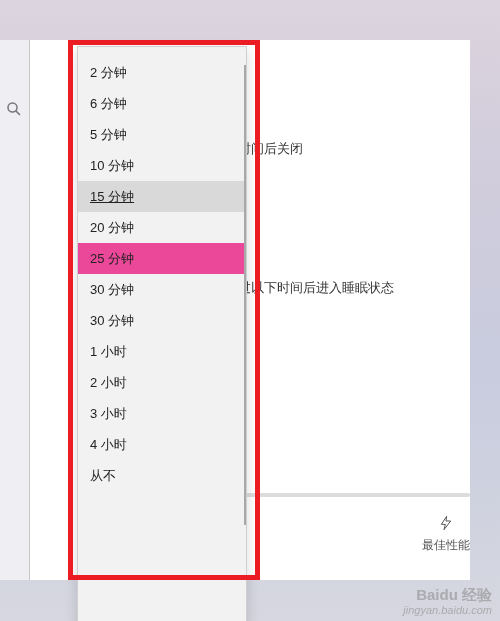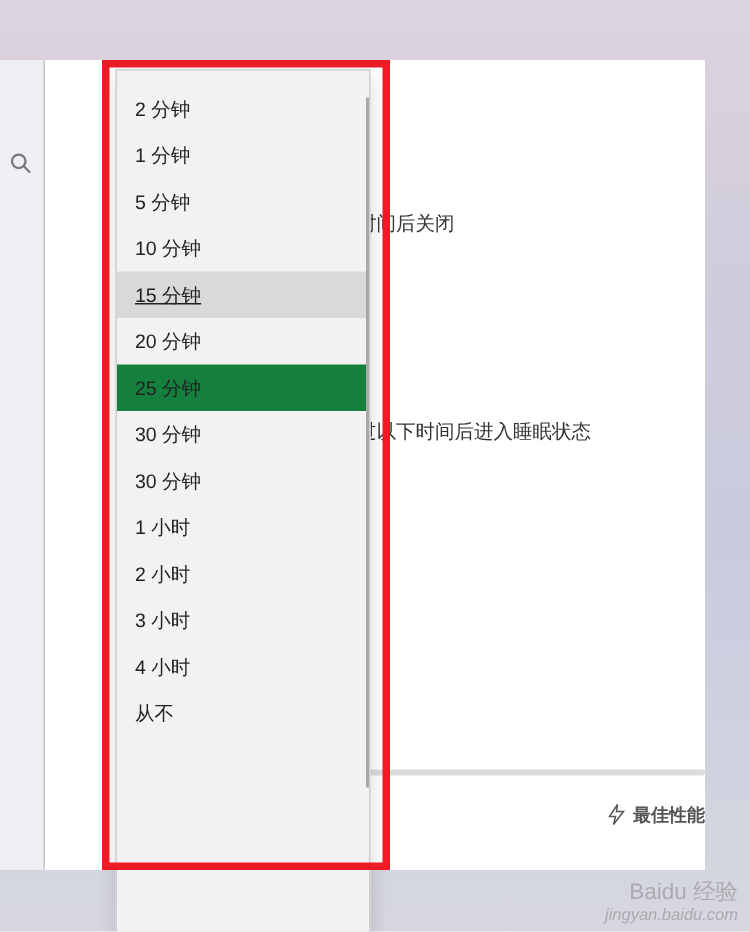--- a/index.html
+++ b/index.html
@@ -95,21 +95,21 @@
       padding-left: 12px;
       color: #222;
       font-size: 13px;
       cursor: default;
     }
     .dd-item.hover {
       background: #d9d9d9;
       text-decoration: underline;
     }
     .dd-item.selected {
-      background: #15803d;
+      background: #ec4899;
     }
     .dd-pad { height: 10px; }
 
     .slider-area {
       position: absolute;
       left: 48px;
       bottom: 26px;
       width: 392px;
     }
     .slider-track {
@@ -139,39 +139,38 @@
     }
     .slider-labels {
       display: flex;
       justify-content: space-between;
       margin-top: 18px;
       font-size: 12px;
       color: #555;
     }
     .slider-label {
       display: flex;
-      flex-direction: row;
-      align-items: flex-start;
+      flex-direction: column;
+      align-items: center;
       gap: 3px;
-      font-weight: bold;
     }
     .slider-label svg { width: 16px; height: 16px; }
 
     .watermark {
       position: absolute;
       right: 8px;
       bottom: 4px;
       color: #999;
       font-size: 11px;
       font-style: italic;
       text-align: right;
       line-height: 1.2;
       opacity: 0.7;
     }
-    .watermark-main { font-size: 15px; font-weight: normal; font-style: normal; }
+    .watermark-main { font-size: 15px; font-weight: bold; font-style: normal; }
   </style>
 </head>
 <body>
 
 <div class="left-bar">
   <span class="search-icon">
     <svg viewBox="0 0 24 24" fill="none" stroke="currentColor" stroke-width="2">
       <circle cx="10" cy="10" r="6"></circle>
         <line x1="20" y1="20" x2="14.5" y2="14.5"></line>
     </svg>
@@ -184,21 +183,21 @@
     <span>下时间后关闭</span>
   </div>
 
   <div class="context-label-2">
     <span>经过以下时间后进入睡眠状态</span>
   </div>
 
   <div class="dropdown">
     <div class="dd-pad"></div>
     <div class="dd-item">2 分钟</div>
-    <div class="dd-item">1 分钟</div>
+    <div class="dd-item">6 分钟</div>
     <div class="dd-item">5 分钟</div>
     <div class="dd-item">10 分钟</div>
     <div class="dd-item hover">15 分钟</div>
     <div class="dd-item">20 分钟</div>
     <div class="dd-item selected">25 分钟</div>
     <div class="dd-item">30 分钟</div>
     <div class="dd-item">30 分钟</div>
     <div class="dd-item">1 小时</div>
     <div class="dd-item">2 小时</div>
     <div class="dd-item">3 小时</div>

